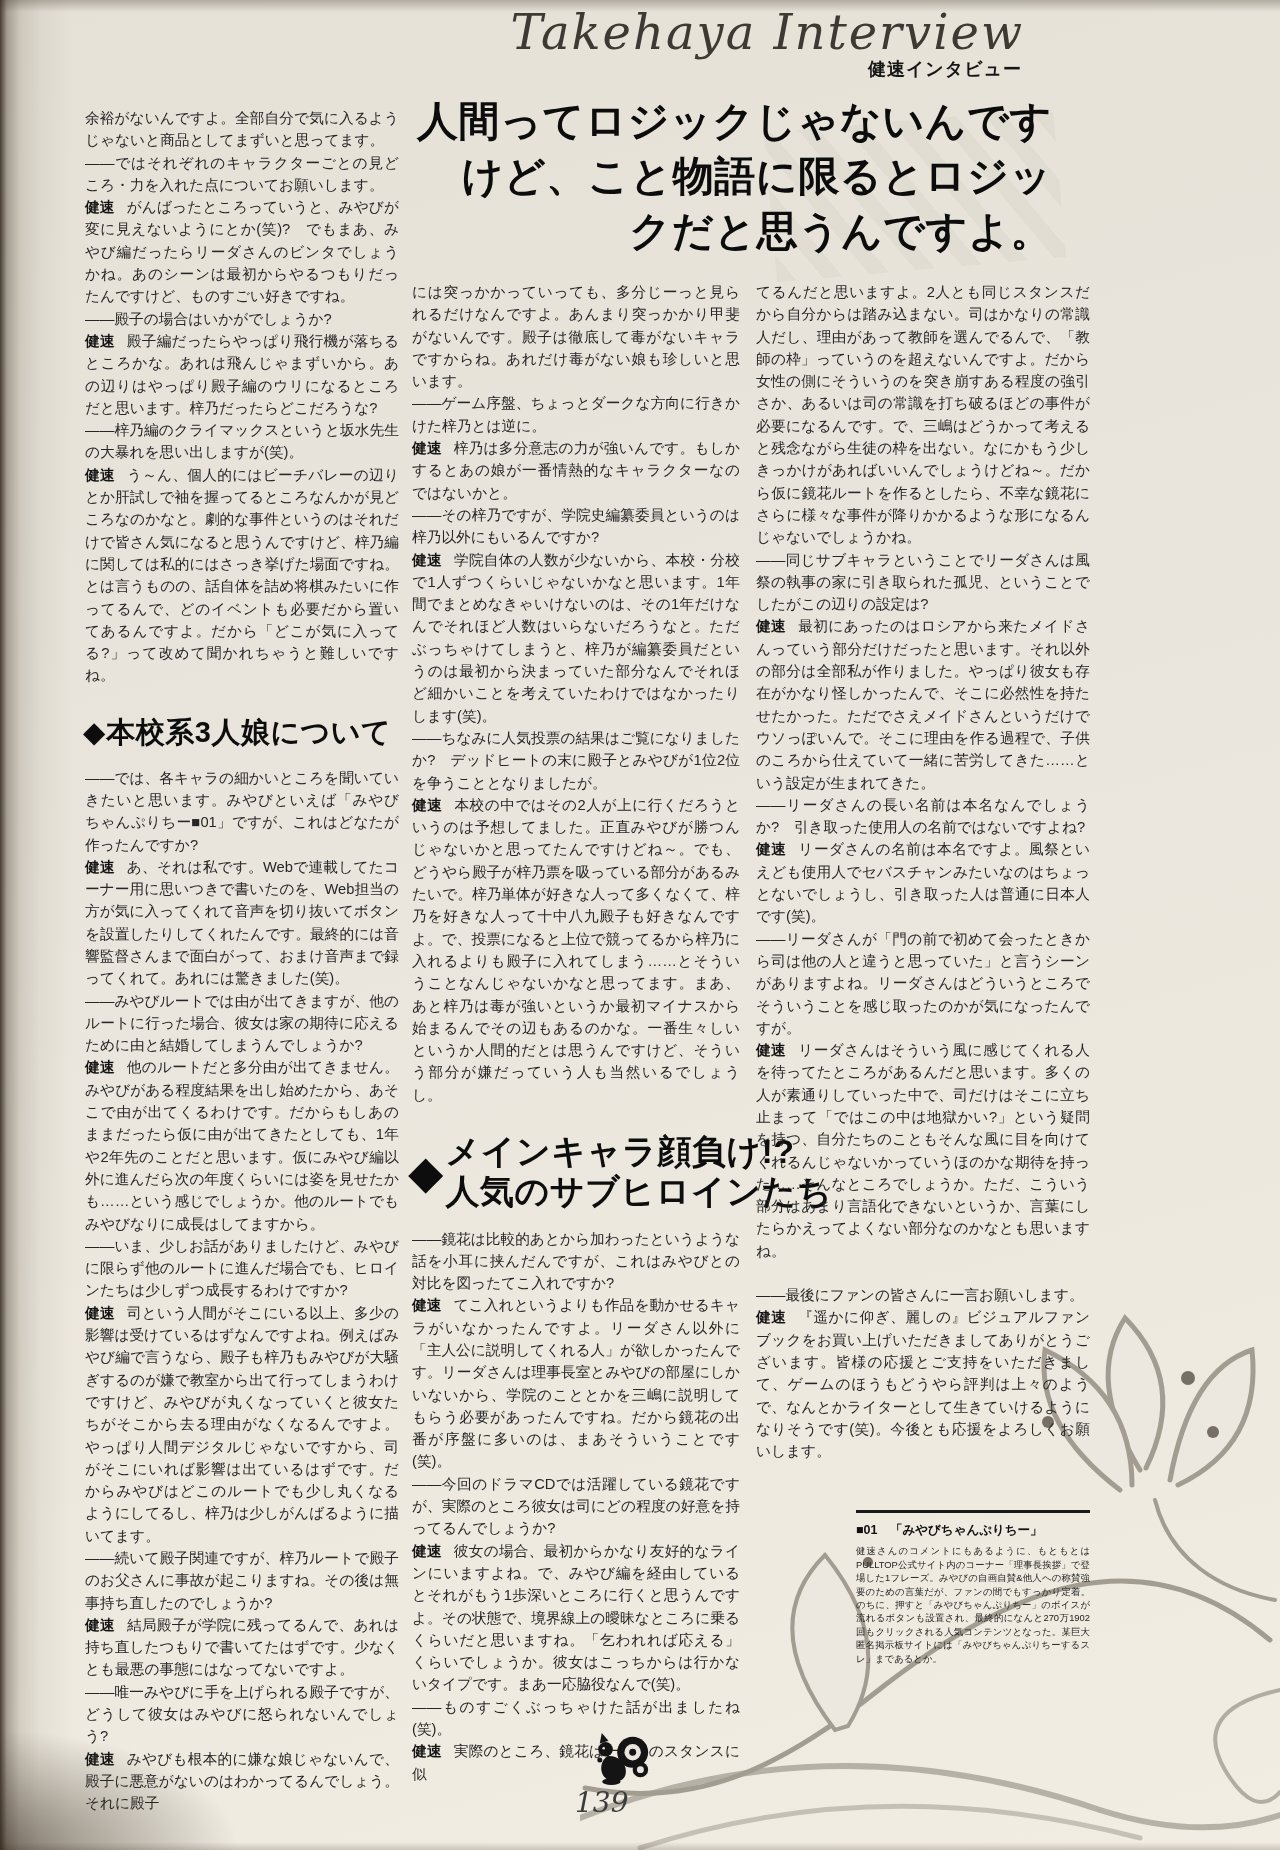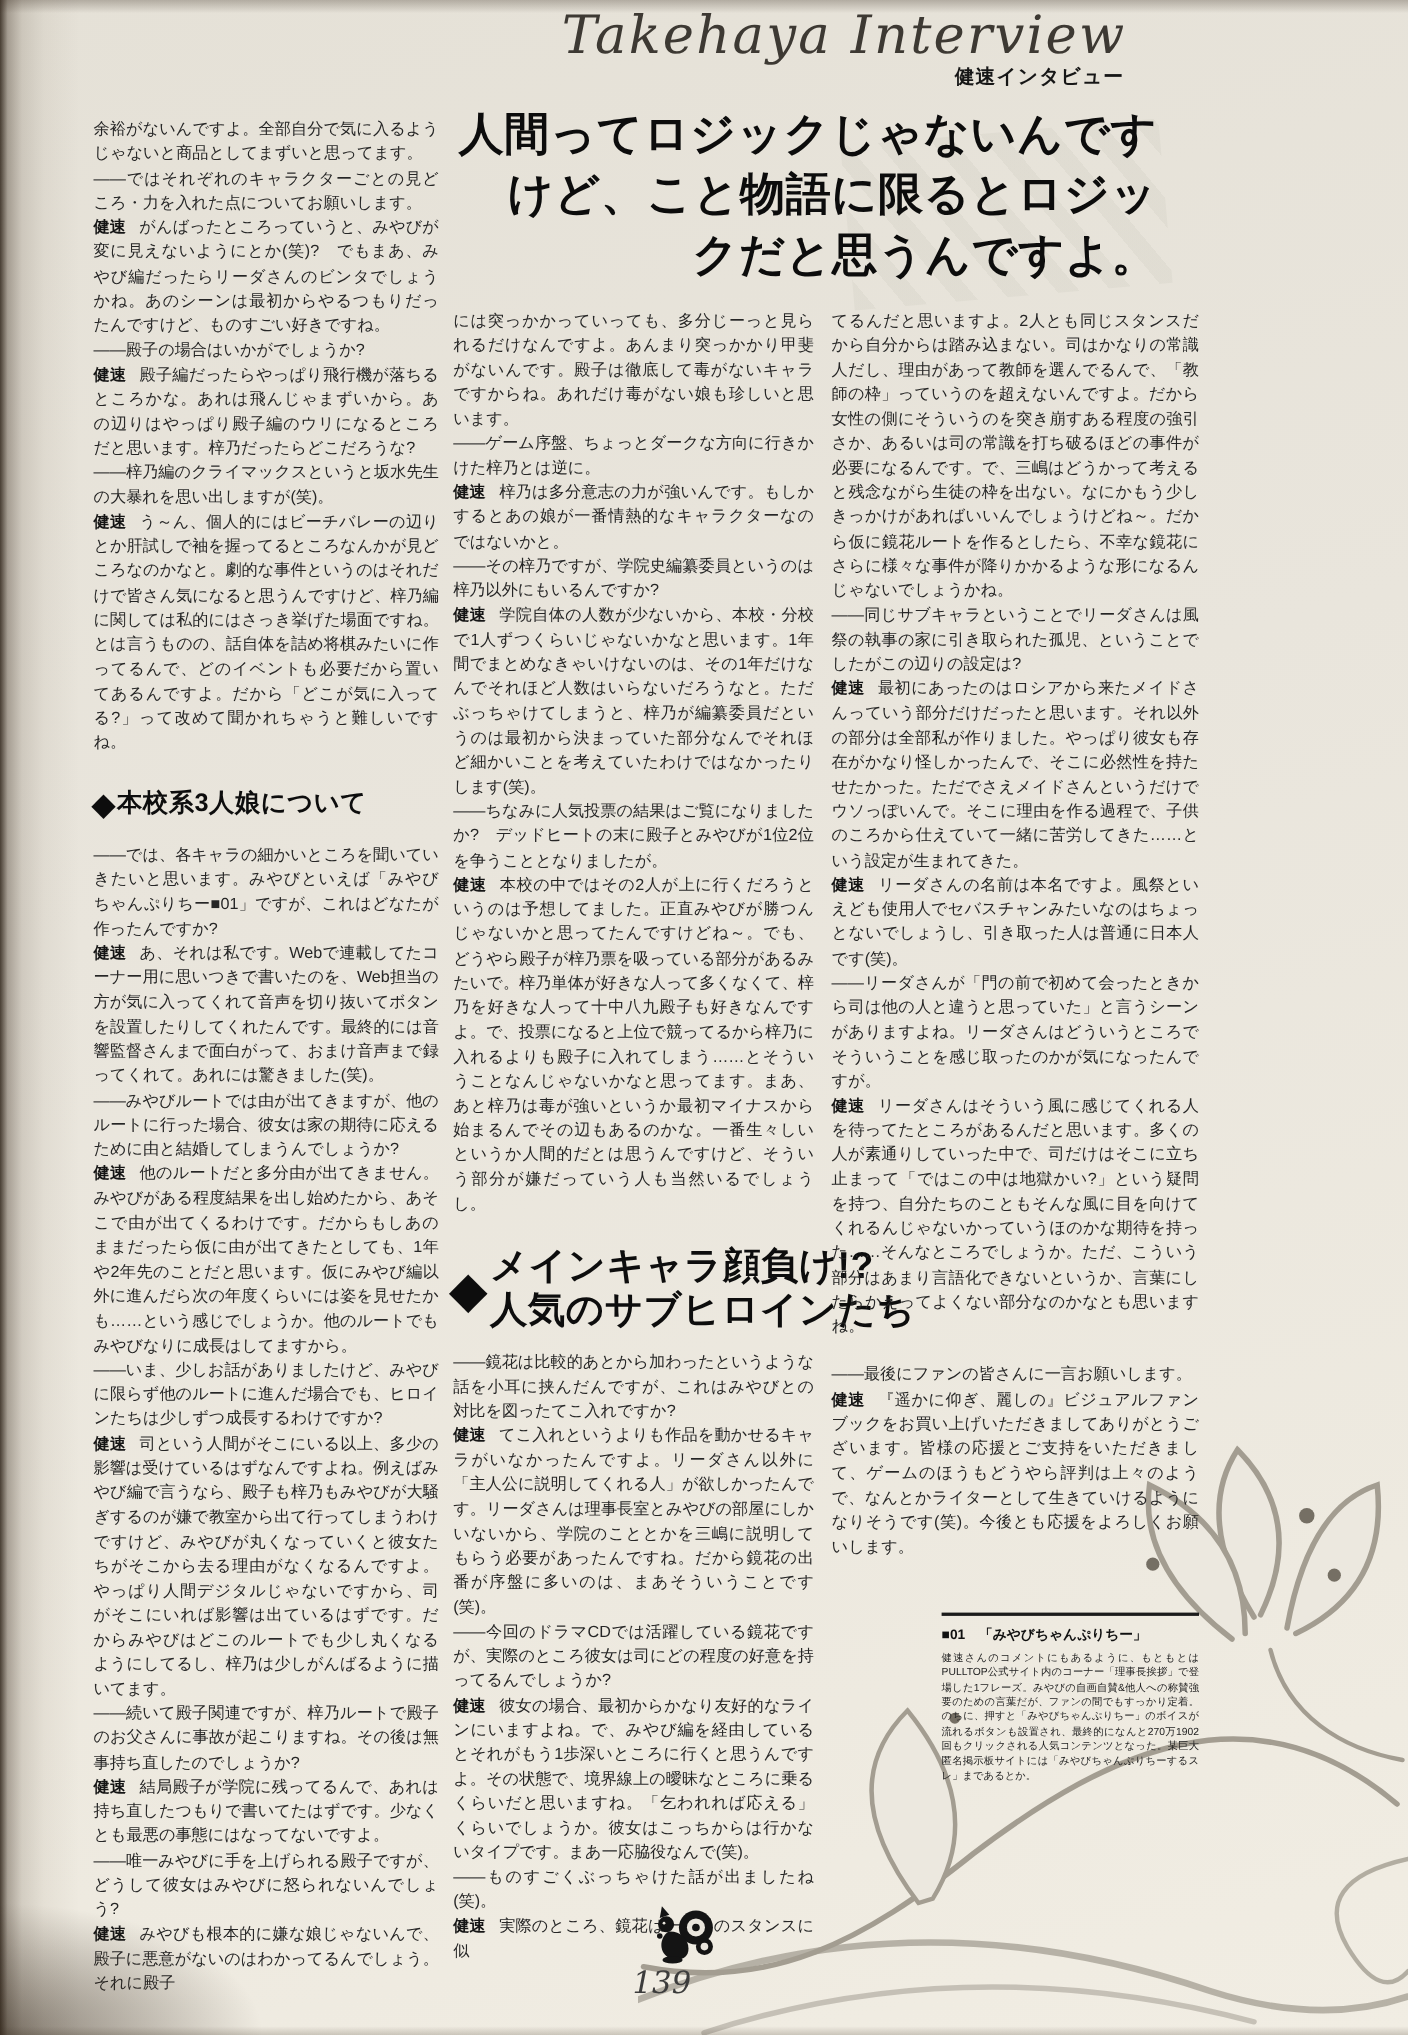--- a/index.html
+++ b/index.html
@@ -31,21 +31,21 @@
   .col{position:absolute;z-index:2;}
   .col-left{left:85px;top:107px;width:314px;}
   .col-mid{left:412px;top:281px;width:328px;}
   .col-right{left:756px;top:281px;width:334px;}
   .para{font-size:14.7px;line-height:22.3px;text-align:justify;color:#262626;margin:0;}
   .para .spk{font-weight:700;margin-right:12px;color:#151515;}
   .para.gap{margin-top:22px;}
   .sec-heading{display:flex;align-items:flex-start;font-weight:900;color:#0d0d0d;margin:30px 0 18px -2px;}
   .sec-heading .h-lines{display:flex;flex-direction:column;}
   .sec-heading.one .diamond{font-size:29px;line-height:1.1;margin-right:1px;}
-  .sec-heading.one .h-lines span{font-size:23px;line-height:1.1;letter-spacing:.5px;}
+  .sec-heading.one .h-lines span{font-size:29px;line-height:1.1;letter-spacing:.5px;}
   .sec-heading.two{align-items:center;margin:26px 0 16px -4px;}
   .sec-heading.two .diamond{font-size:46px;line-height:1;margin-right:2px;}
   .sec-heading.two .h-lines span{font-size:34px;line-height:1.17;letter-spacing:.5px;white-space:nowrap;}
   
   .footnote{margin-top:48px;margin-left:100px;width:234px;border-top:3px solid #1b1b1b;padding-top:9px;}
   .fn-title{font-size:12.5px;font-weight:700;margin:0 0 5px;color:#101010;}
   .fn-body{font-size:9.4px;line-height:13.4px;text-align:justify;color:#222;margin:0;}
   
   .mascot{position:absolute;left:594px;top:1730px;width:58px;height:58px;z-index:3;}
   .page-num{position:absolute;left:575px;top:1786px;width:100px;z-index:3;
@@ -136,20 +136,21 @@
       <p class="para"><b class="spk">健速</b><span>てこ入れというよりも作品を動かせるキャラがいなかったんですよ。リーダさん以外に「主人公に説明してくれる人」が欲しかったんです。リーダさんは理事長室とみやびの部屋にしかいないから、学院のこととかを三嶋に説明してもらう必要があったんですね。だから鏡花の出番が序盤に多いのは、まあそういうことです(笑)。</span></p>
       <p class="para"><span>――今回のドラマCDでは活躍している鏡花ですが、実際のところ彼女は司にどの程度の好意を持ってるんでしょうか?</span></p>
       <p class="para"><b class="spk">健速</b><span>彼女の場合、最初からかなり友好的なラインにいますよね。で、みやび編を経由しているとそれがもう1歩深いところに行くと思うんですよ。その状態で、境界線上の曖昧なところに乗るくらいだと思いますね。「乞われれば応える」くらいでしょうか。彼女はこっちからは行かないタイプです。まあ一応脇役なんで(笑)。</span></p>
       <p class="para"><span>――ものすごくぶっちゃけた話が出ましたね(笑)。</span></p>
       <p class="para"><b class="spk">健速</b><span>実際のところ、鏡花は一番司のスタンスに似</span></p>
     </div>
   <div class="col col-right">
   <p class="para"><span>てるんだと思いますよ。2人とも同じスタンスだから自分からは踏み込まない。司はかなりの常識人だし、理由があって教師を選んでるんで、「教師の枠」っていうのを超えないんですよ。だから女性の側にそういうのを突き崩すある程度の強引さか、あるいは司の常識を打ち破るほどの事件が必要になるんです。で、三嶋はどうかって考えると残念ながら生徒の枠を出ない。なにかもう少しきっかけがあればいいんでしょうけどね～。だから仮に鏡花ルートを作るとしたら、不幸な鏡花にさらに様々な事件が降りかかるような形になるんじゃないでしょうかね。</span></p>
       <p class="para"><span>――同じサブキャラということでリーダさんは風祭の執事の家に引き取られた孤児、ということでしたがこの辺りの設定は?</span></p>
       <p class="para"><b class="spk">健速</b><span>最初にあったのはロシアから来たメイドさんっていう部分だけだったと思います。それ以外の部分は全部私が作りました。やっぱり彼女も存在がかなり怪しかったんで、そこに必然性を持たせたかった。ただでさえメイドさんというだけでウソっぽいんで。そこに理由を作る過程で、子供のころから仕えていて一緒に苦労してきた……という設定が生まれてきた。</span></p>
+      <p class="para"><span>――リーダさんの長い名前は本名なんでしょうか?　引き取った使用人の名前ではないですよね?</span></p>
       <p class="para"><b class="spk">健速</b><span>リーダさんの名前は本名ですよ。風祭といえども使用人でセバスチャンみたいなのはちょっとないでしょうし、引き取った人は普通に日本人です(笑)。</span></p>
       <p class="para"><span>――リーダさんが「門の前で初めて会ったときから司は他の人と違うと思っていた」と言うシーンがありますよね。リーダさんはどういうところでそういうことを感じ取ったのかが気になったんですが。</span></p>
       <p class="para"><b class="spk">健速</b><span>リーダさんはそういう風に感じてくれる人を待ってたところがあるんだと思います。多くの人が素通りしていった中で、司だけはそこに立ち止まって「ではこの中は地獄かい?」という疑問を持つ、自分たちのこともそんな風に目を向けてくれるんじゃないかっていうほのかな期待を持った……そんなところでしょうか。ただ、こういう部分はあまり言語化できないというか、言葉にしたらかえってよくない部分なのかなとも思いますね。</span></p>
       <p class="para gap"><span>――最後にファンの皆さんに一言お願いします。</span></p>
       <p class="para"><b class="spk">健速</b><span>『遥かに仰ぎ、麗しの』ビジュアルファンブックをお買い上げいただきましてありがとうございます。皆様の応援とご支持をいただきまして、ゲームのほうもどうやら評判は上々のようで、なんとかライターとして生きていけるようになりそうです(笑)。今後とも応援をよろしくお願いします。</span></p>
       <div class="footnote">
         <p class="fn-title">■01　「みやびちゃんぷりちー」</p>
         <p class="fn-body">健速さんのコメントにもあるように、もともとはPULLTOP公式サイト内のコーナー「理事長挨拶」で登場した1フレーズ。みやびの自画自賛&amp;他人への称賛強要のための言葉だが、ファンの間でもすっかり定着。のちに、押すと「みやびちゃんぷりちー」のボイスが流れるボタンも設置され、最終的になんと270万1902回もクリックされる人気コンテンツとなった。某巨大匿名掲示板サイトには「みやびちゃんぷりちーするスレ」まであるとか。</p>
       </div>
     </div>

